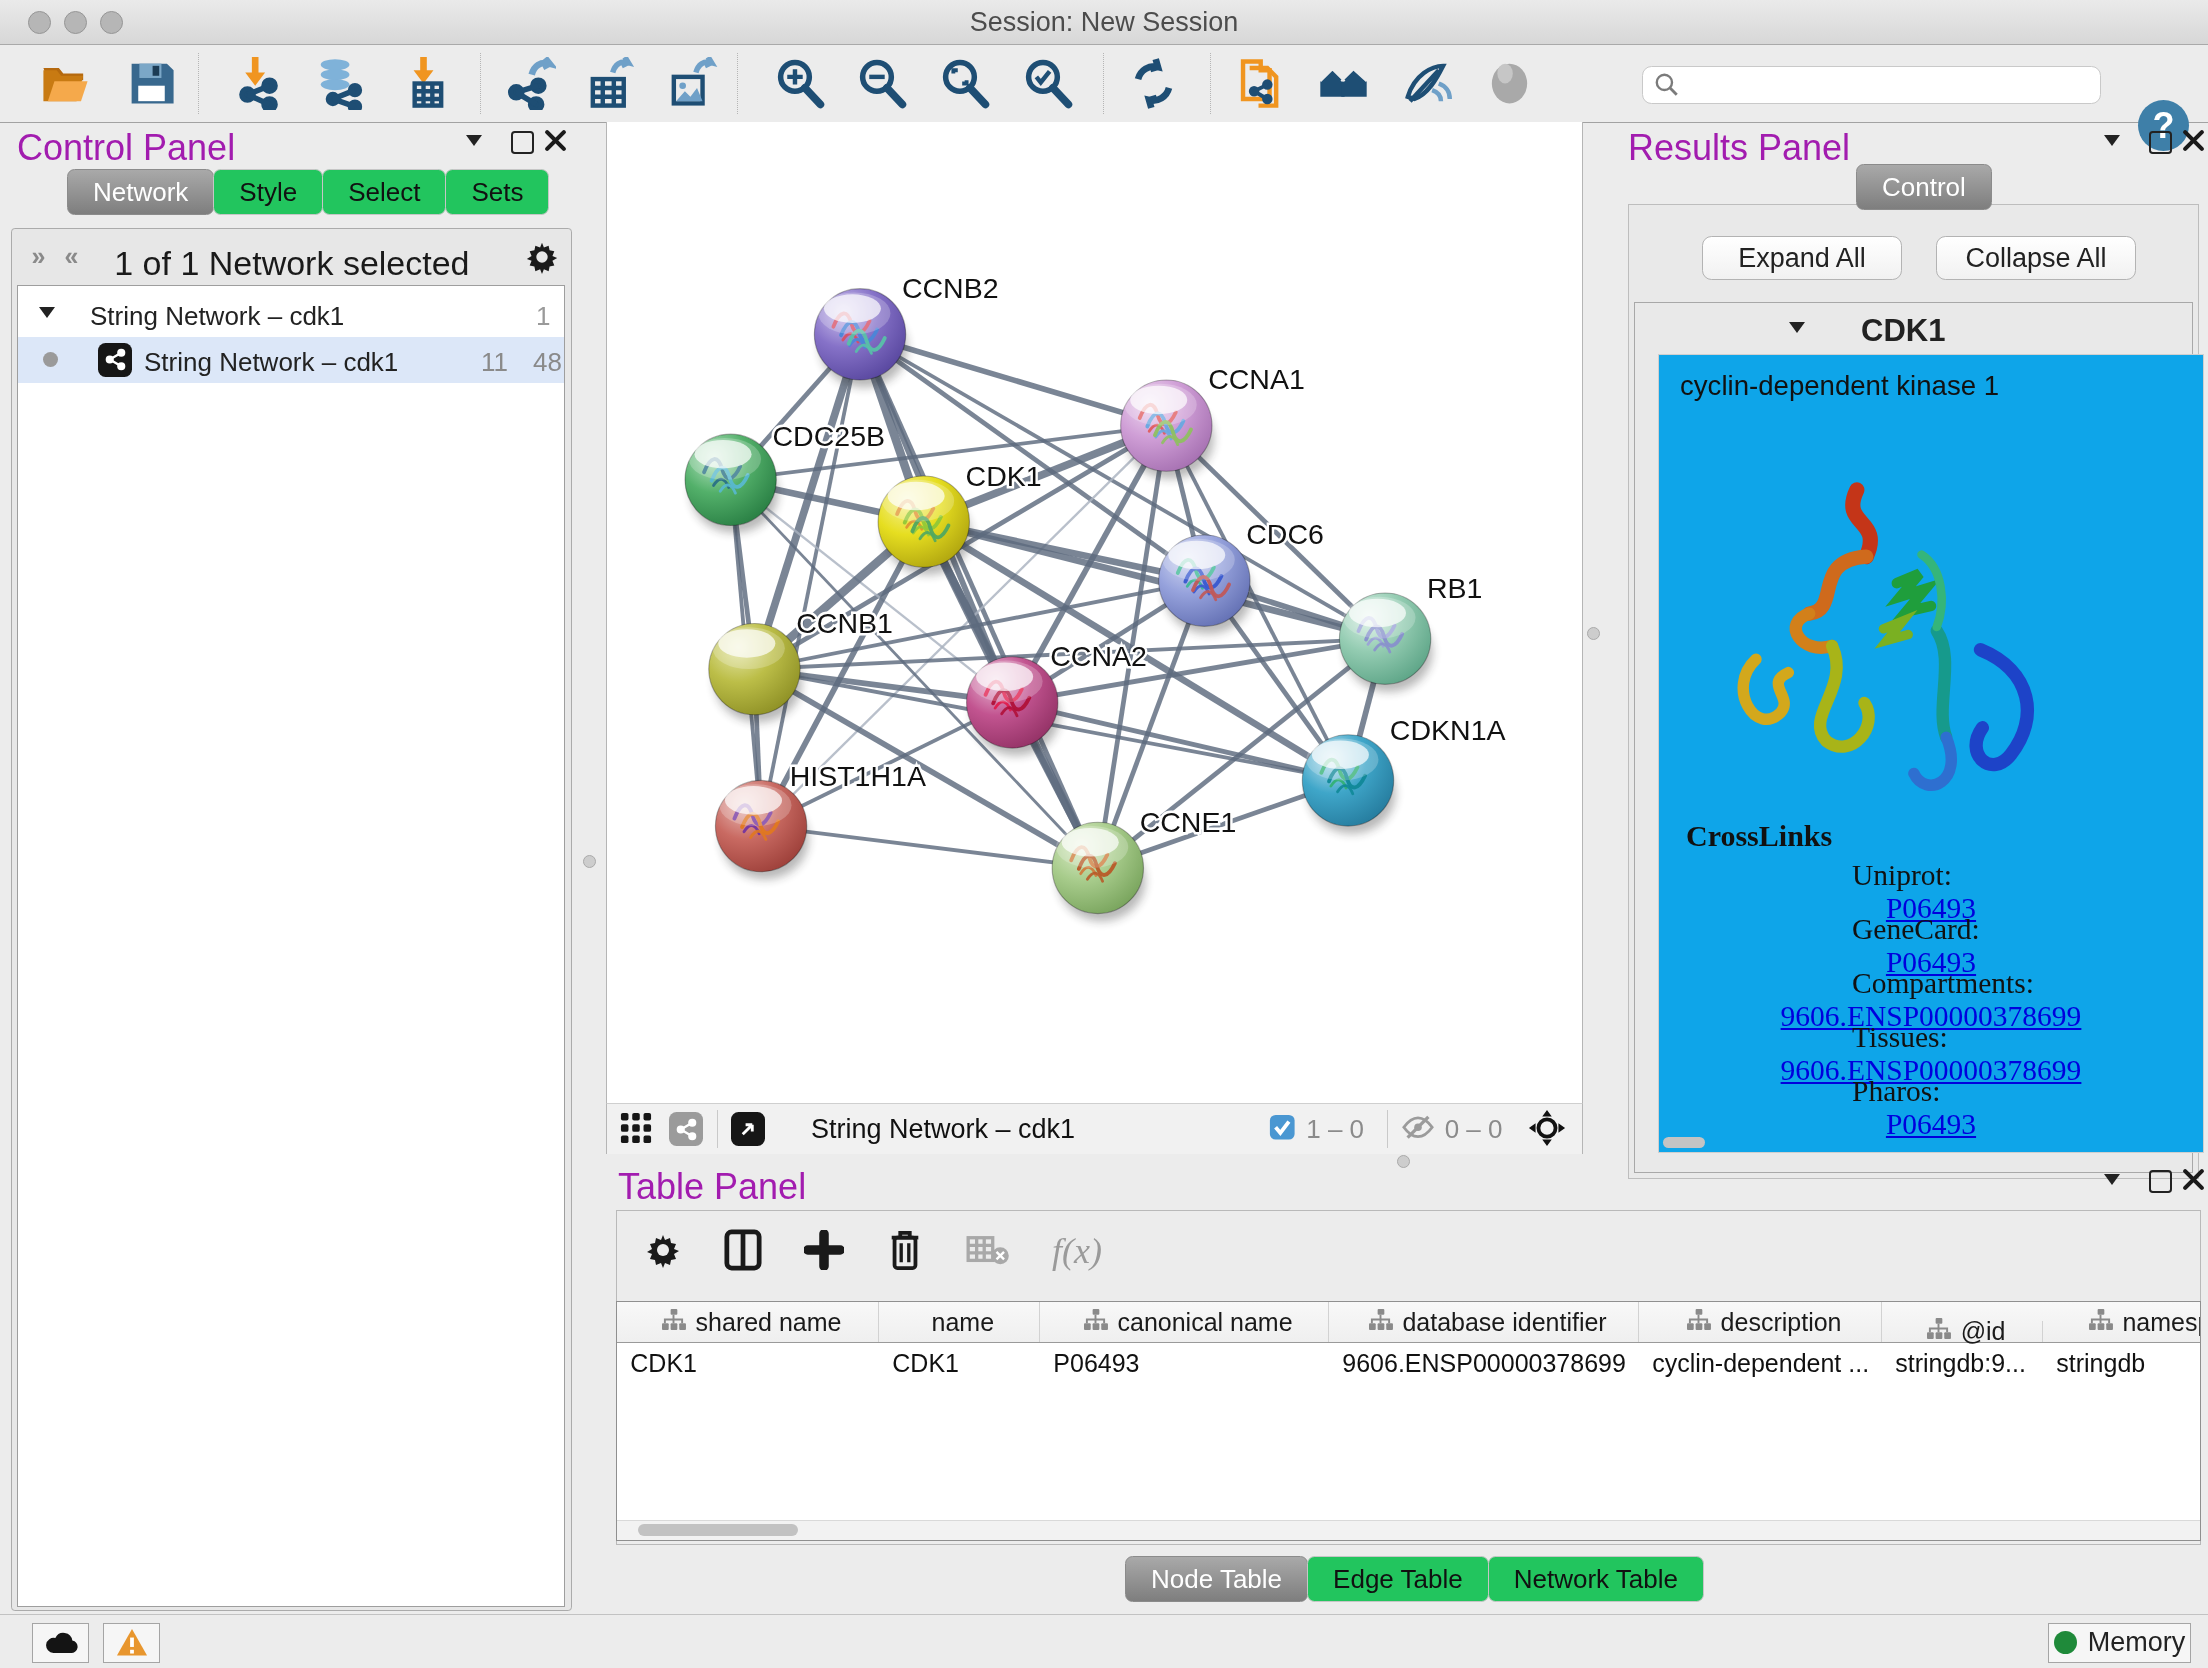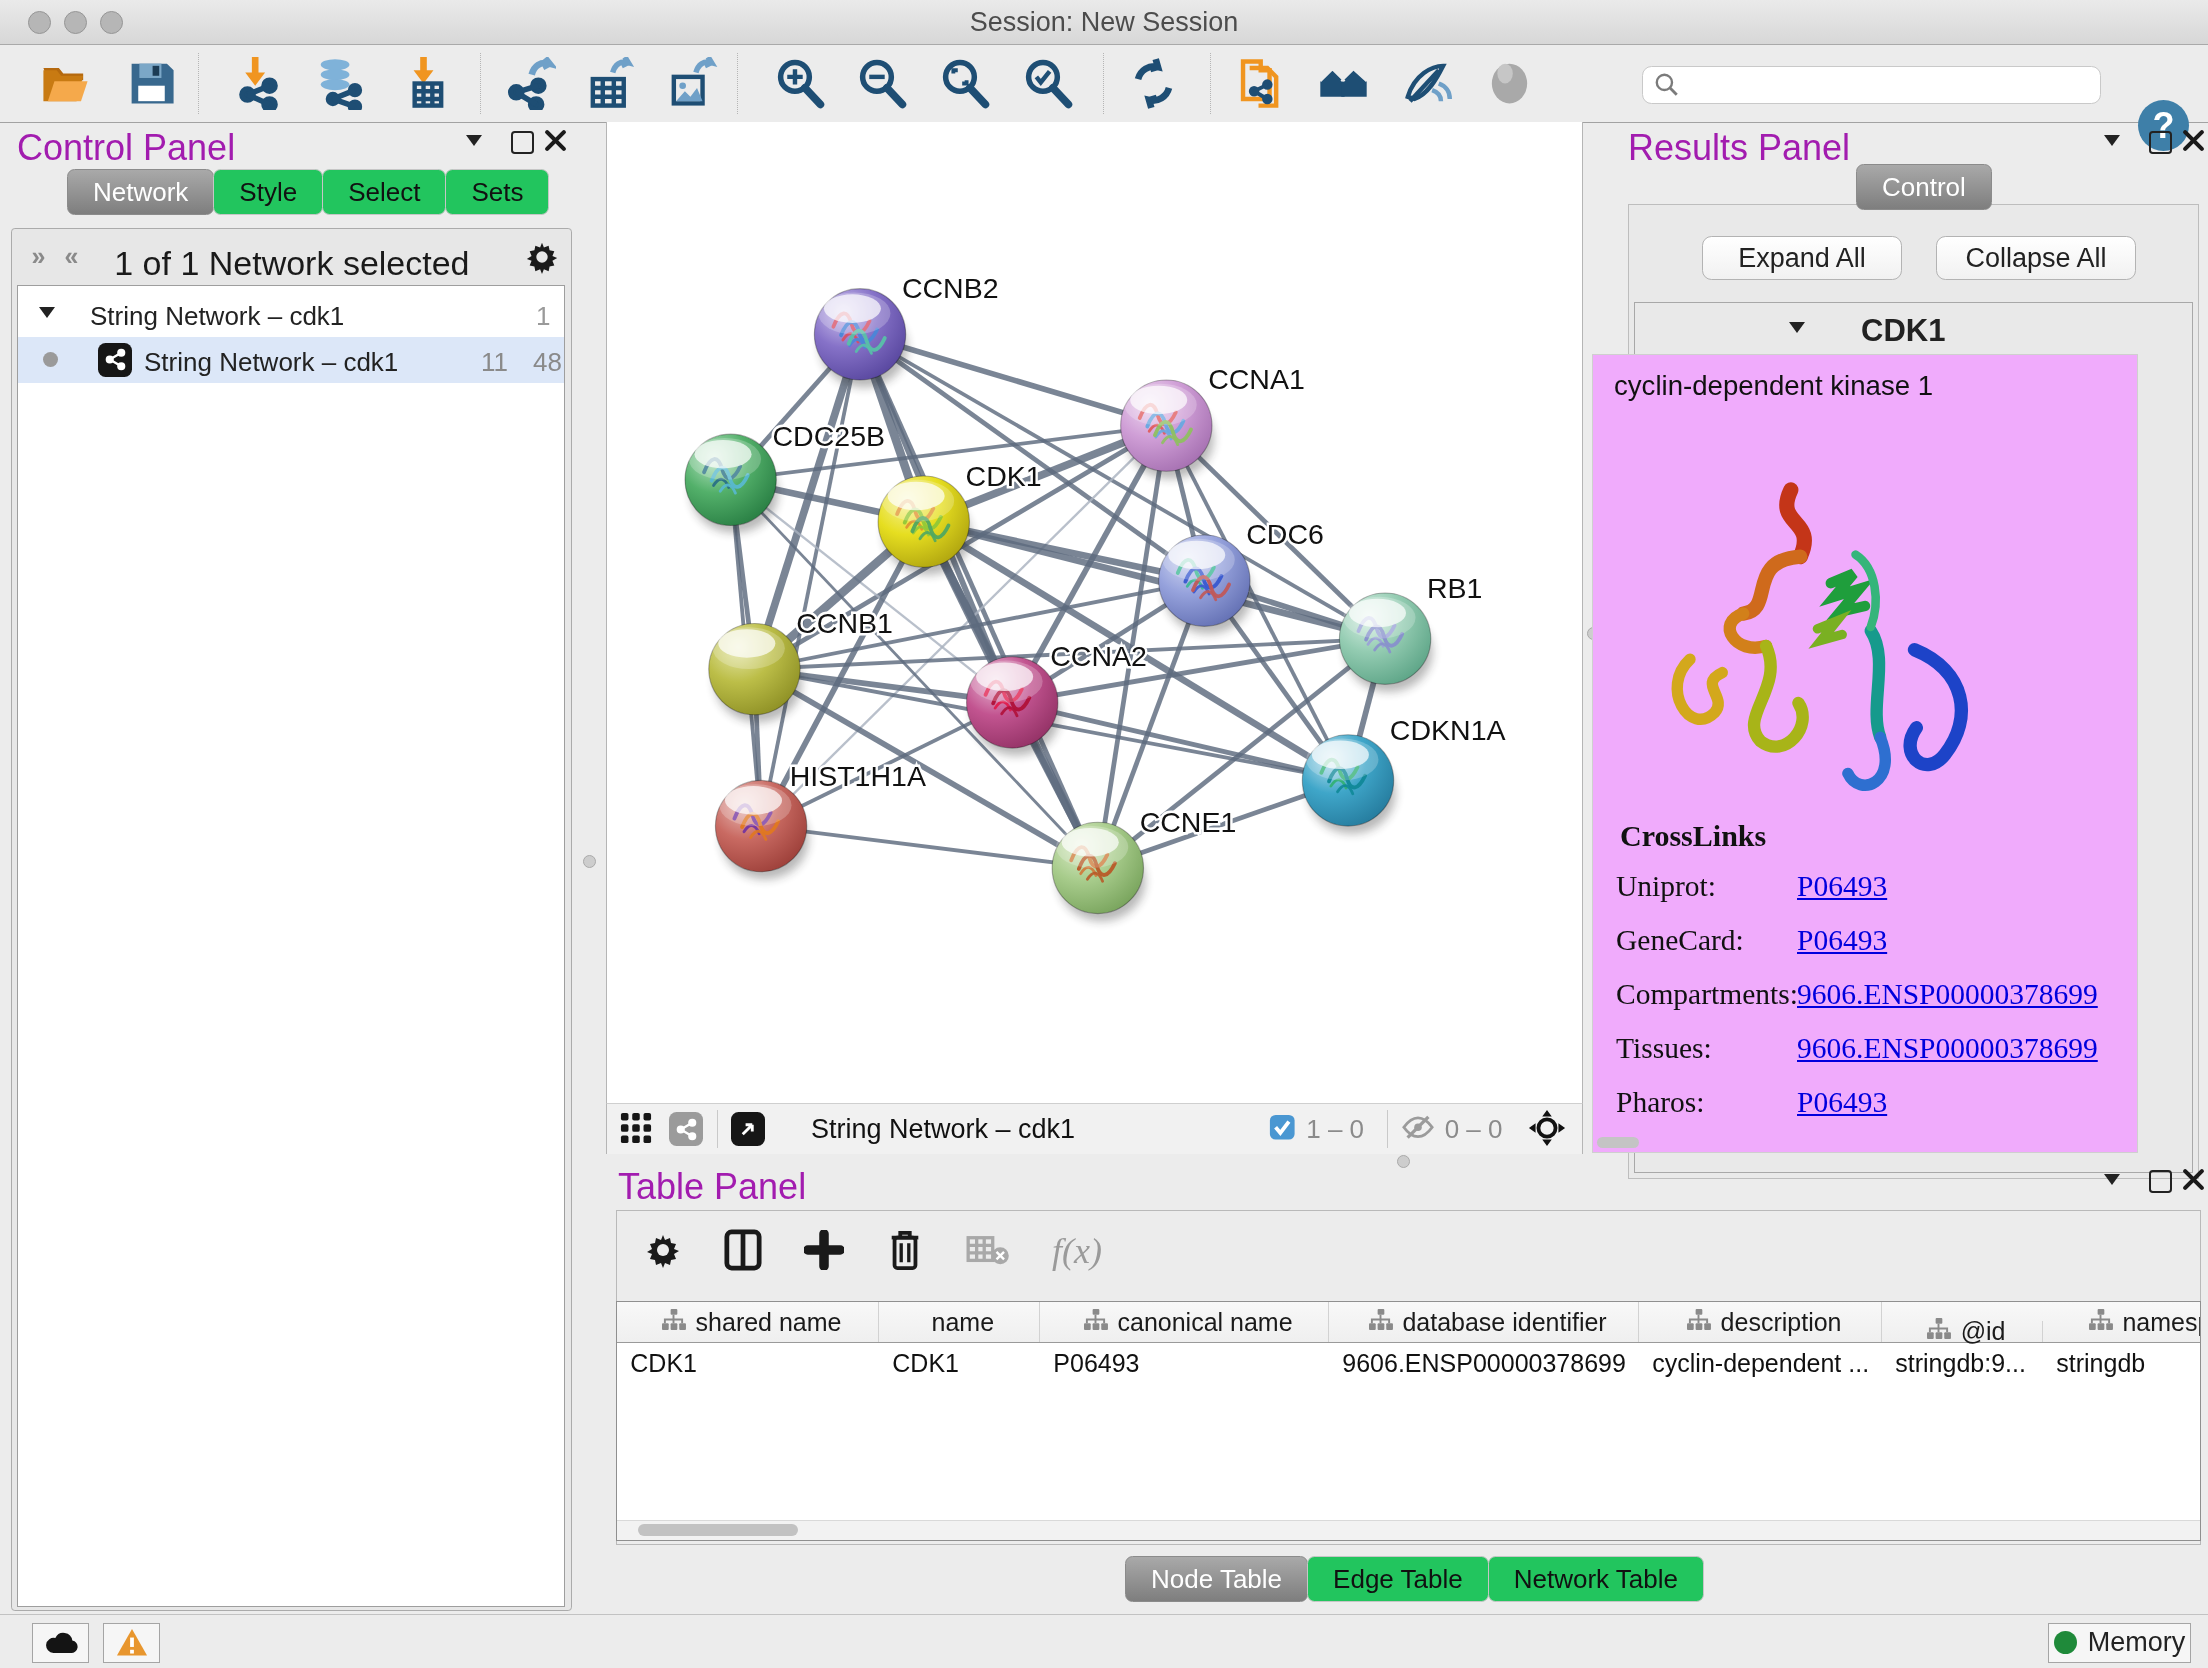--- a/index.html
+++ b/index.html
@@ -38,23 +38,23 @@
              border-left:1px solid #b5b5b5;border-right:1px solid #b5b5b5;}
   #netbar{left:606px;top:1103px;width:975px;height:50px;background:#f1f1f1;border-top:1px solid #cfcfcf;
           border-left:1px solid #b5b5b5;border-right:1px solid #b5b5b5;display:flex;align-items:center;}
   .nbsep{width:0;height:38px;border-left:1px solid #c9c9c9;margin:0 13.3px;}
   .blkbox{width:34px;height:34px;background:#161616;border-radius:7.6px;display:flex;align-items:center;justify-content:center;}
   .graybox{width:34px;height:34px;background:#9b9b9b;border-radius:7.6px;display:flex;align-items:center;justify-content:center;}
   .cnttxt{font-size:26px;color:#8b8b8b;margin:0 9.5px;}
   
   #rp-outer{left:1628px;top:204px;width:569px;height:973px;background:#e9e9e9;border:1.9px solid #bdbdbd;}
   #rp-main{left:1634px;top:302px;width:557px;height:869px;background:#e9e9e9;border:1.9px solid #a8a8a8;}
-  #rp-inner{left:1592px;top:354px;width:544px;height:797px;background:#f0abfc;border:1.9px solid #cfcfcf;}
+  #rp-inner{left:1658px;top:354px;width:544px;height:797px;background:#0ea5e9;border:1.9px solid #cfcfcf;}
   .serif{font-family:"Liberation Serif",serif;}
-  .xlrow{display:flex;height:54px;align-items:center;}
+  .xlrow{display:flex;height:54px;align-items:center;flex-direction:column;}
   .xllab{width:181px;font-size:29.5px;color:#111;padding-left:23px;}
   .xlval{font-size:29.5px;color:#0000dd;text-decoration:underline;}
   
   #tp-box{left:616px;top:1210px;width:1583px;height:333px;background:#ececec;border:1.9px solid #b9b9b9;}
   #tbl{left:616px;top:1301px;width:1583px;height:238px;background:#fff;border:1.9px solid #8f8f8f;overflow:hidden;}
   #thead{display:flex;height:40px;background:linear-gradient(#f8f8f8,#efefef);border-bottom:1.9px solid #9a9a9a;}
   .th{display:flex;align-items:center;font-size:25px;color:#1a1a1a;border-right:1px solid #d2d2d2;
       padding-left:7.6px;box-sizing:border-box;flex:none;justify-content:center;gap:9.5px;}
   .trow{display:flex;height:40px;background:#fff;}
   .td{font-size:25px;color:#111;padding-left:13.3px;box-sizing:border-box;flex:none;line-height:40px;

